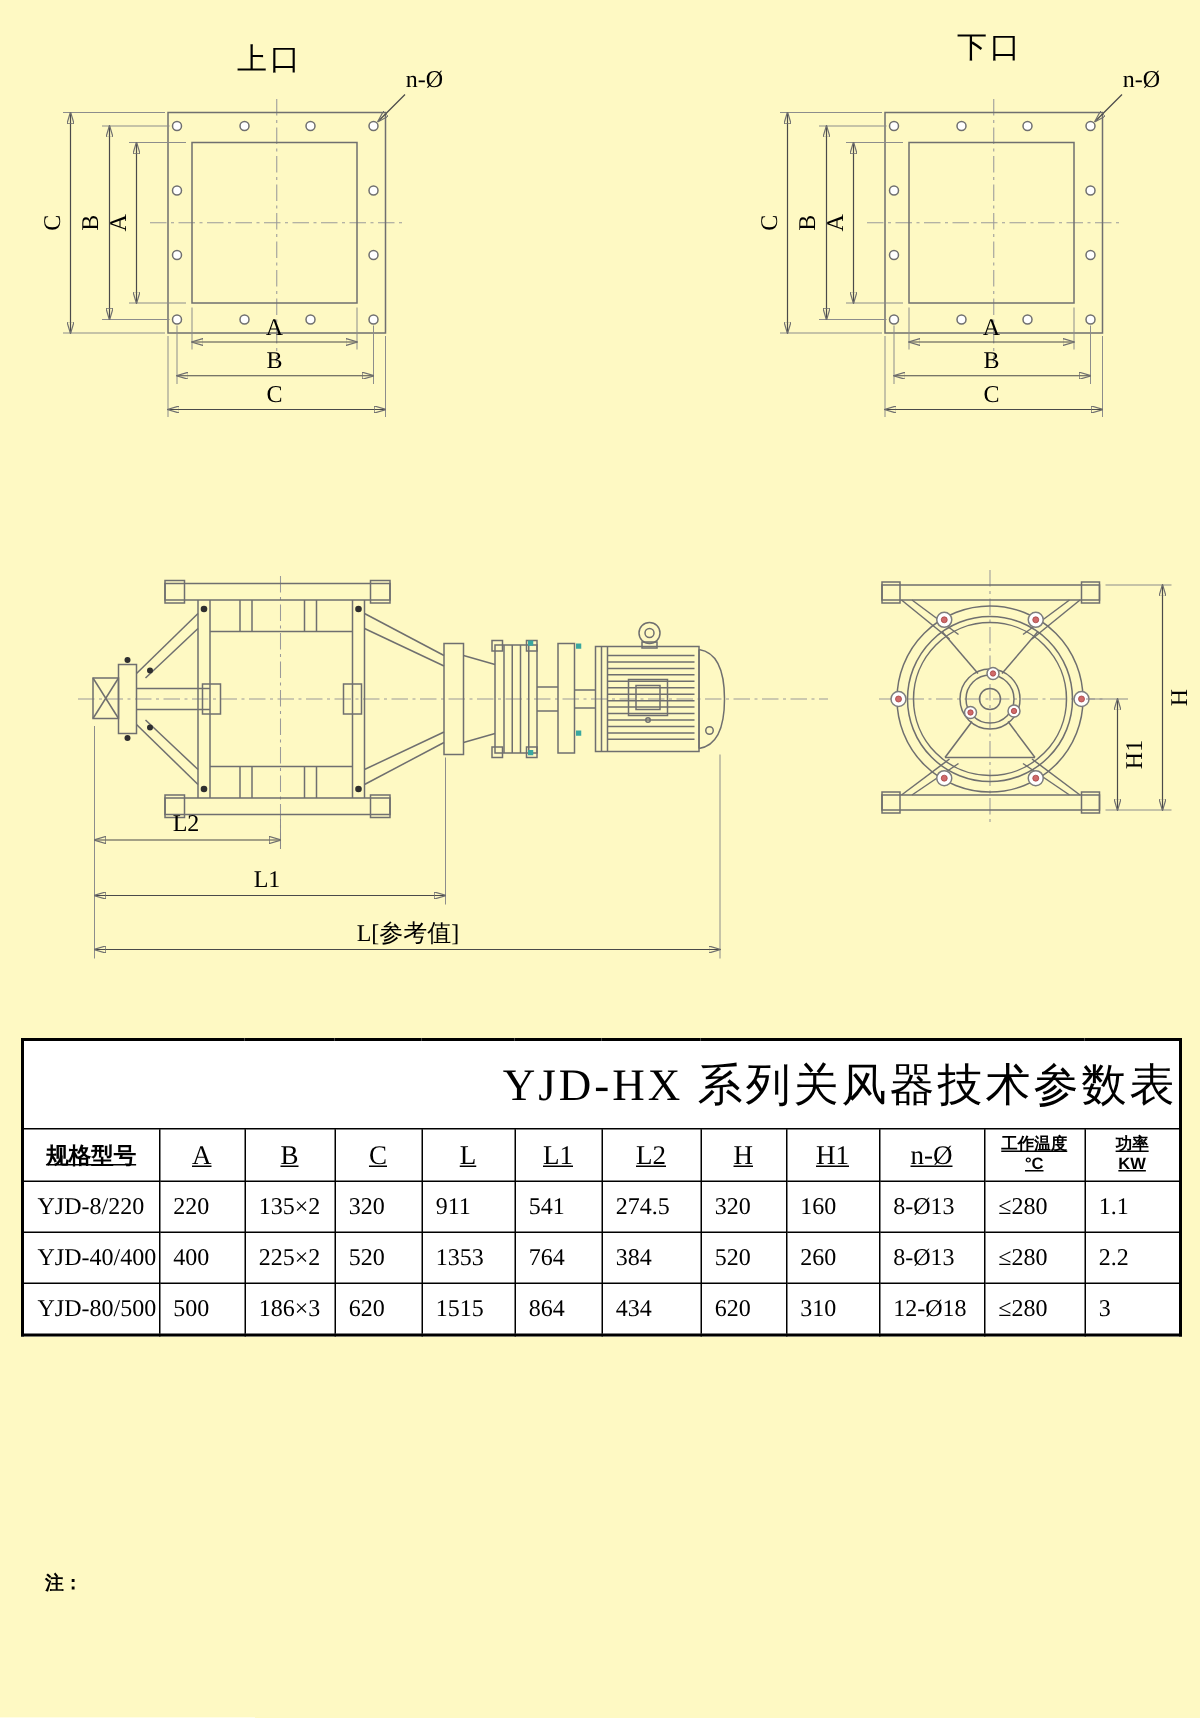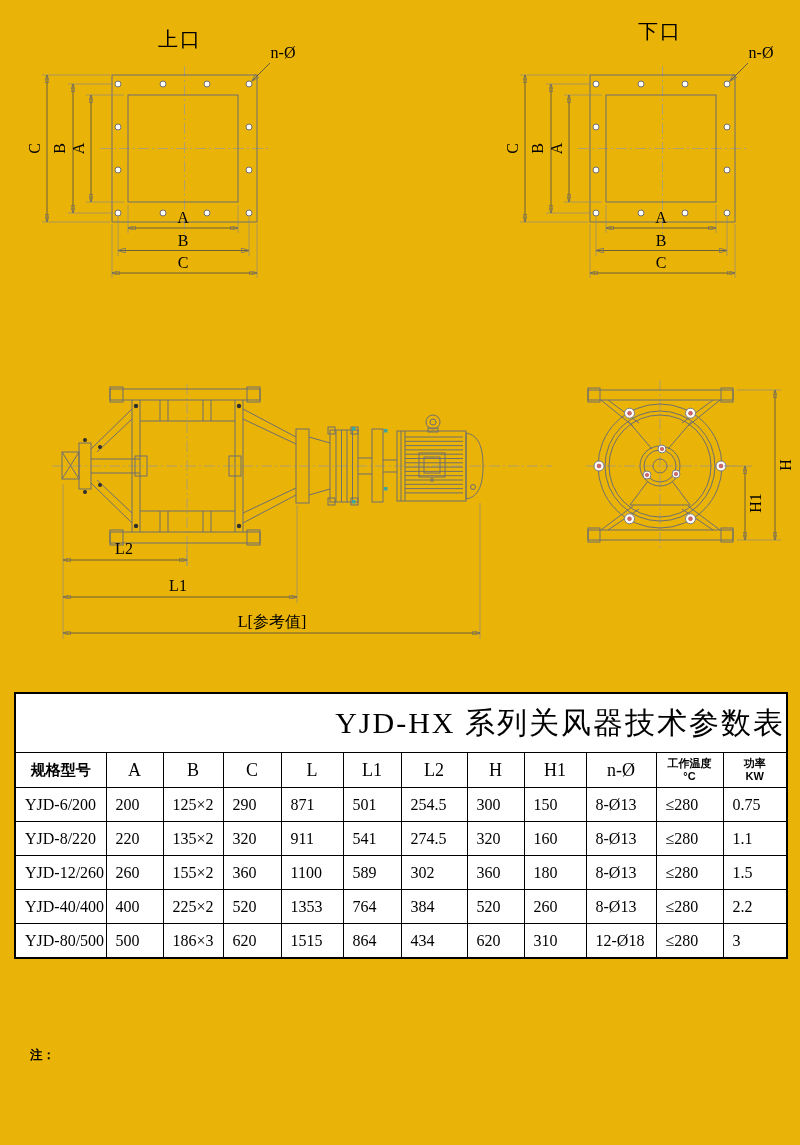--- a/index.html
+++ b/index.html
@@ -1,16 +1,16 @@
 <!DOCTYPE html>
 <html><head>
 <meta charset="utf-8">
 <style>
   html,body{margin:0;padding:0;background:#fff;}
-  .page{position:relative;width:800px;height:1145px;background:#eab308;overflow:hidden;
+  .page{position:relative;width:800px;height:1145px;background:#fef9c3;overflow:hidden;
         font-family:"Liberation Sans",sans-serif;}
   svg.dwg{position:absolute;left:0;top:0;}
   
   .dwg line,.dwg rect,.dwg circle,.dwg path,.dwg polyline{stroke:#6f6f6f;fill:none;stroke-width:1;}
   .dwg .thin{stroke:#8a8a8a;stroke-width:0.65;}
   .dwg .cl{stroke:#9a9a9a;stroke-width:0.7;stroke-dasharray:11 3 2 3;}
   .dwg .diml{stroke:#4a4a4a;stroke-width:0.8;}
   .dwg .hole{fill:#ffffff;}
   .dwg .bd{fill:#2f2f2f;stroke:none;}
   .dwg .rbo{stroke:#7d7d7d;fill:#ffffff;}
@@ -19,21 +19,21 @@
   .dwg text{stroke:none;}
   .t-cjk{font-family:"Liberation Sans",sans-serif;font-size:20px;fill:#000;letter-spacing:2px;}
   .t-dim{font-family:"Liberation Serif",serif;font-size:16px;fill:#000;}
   
   .spec-wrap{position:absolute;left:14px;top:692px;}
   table.spec{border-collapse:collapse;table-layout:fixed;border:2px solid #000;background:#fff;}
   table.spec th,table.spec td{border:1px solid #000;overflow:hidden;white-space:nowrap;}
   .title-row th{height:56px;text-align:right;font-family:"Liberation Serif",serif;
                 font-size:30px;font-weight:400;letter-spacing:2px;color:#000;}
   .head-row th{height:32px;text-align:center;font-family:"Liberation Serif",serif;
-               font-size:18px;font-weight:400;color:#000;}
+               font-size:18px;font-weight:400;color:#000;text-decoration:underline;}
   .head-row th.hd-cjk{font-family:"Liberation Sans",sans-serif;font-size:15px;font-weight:600;}
   .head-row th.hd-two{font-family:"Liberation Sans",sans-serif;font-size:11px;font-weight:600;line-height:1.15;}
   .hd-two div{pointer-events:none;text-align:center;}
   table.spec td{height:31px;font-family:"Liberation Serif",serif;font-size:16px;color:#000;
                 padding-left:9px;text-align:left;}
   td.c-model{font-size:14.5px;padding-left:5px;}
   td.c-temp{text-align:center;padding-left:0;font-size:15px;}
   
   .notes{position:absolute;left:30px;top:1044px;display:flex;
          font-family:"Liberation Sans",sans-serif;font-size:12.5px;font-weight:bold;color:#000;}
@@ -352,60 +352,32 @@
             <div>°C</div>
           </th>
           <th class="hd-two">
             <div>功率</div>
             <div>KW</div>
           </th>
         </tr>
       </thead>
       <tbody id="spec-tbody">
           <tr>
-            <td class="c-model">YJD-6/200</td>
-            <td class="c-num">200</td>
-            <td class="c-num">125×2</td>
-            <td class="c-num">290</td>
-            <td class="c-num">871</td>
-            <td class="c-num">501</td>
-            <td class="c-num">254.5</td>
-            <td class="c-num">300</td>
-            <td class="c-num">150</td>
-            <td class="c-num">8-Ø13</td>
-            <td class="c-temp">≤280</td>
-            <td class="c-num">0.75</td>
-          </tr>
-          <tr>
             <td class="c-model">YJD-8/220</td>
             <td class="c-num">220</td>
             <td class="c-num">135×2</td>
             <td class="c-num">320</td>
             <td class="c-num">911</td>
             <td class="c-num">541</td>
             <td class="c-num">274.5</td>
             <td class="c-num">320</td>
             <td class="c-num">160</td>
             <td class="c-num">8-Ø13</td>
             <td class="c-temp">≤280</td>
             <td class="c-num">1.1</td>
-          </tr>
-          <tr>
-            <td class="c-model">YJD-12/260</td>
-            <td class="c-num">260</td>
-            <td class="c-num">155×2</td>
-            <td class="c-num">360</td>
-            <td class="c-num">1100</td>
-            <td class="c-num">589</td>
-            <td class="c-num">302</td>
-            <td class="c-num">360</td>
-            <td class="c-num">180</td>
-            <td class="c-num">8-Ø13</td>
-            <td class="c-temp">≤280</td>
-            <td class="c-num">1.5</td>
           </tr>
           <tr>
             <td class="c-model">YJD-40/400</td>
             <td class="c-num">400</td>
             <td class="c-num">225×2</td>
             <td class="c-num">520</td>
             <td class="c-num">1353</td>
             <td class="c-num">764</td>
             <td class="c-num">384</td>
             <td class="c-num">520</td>

